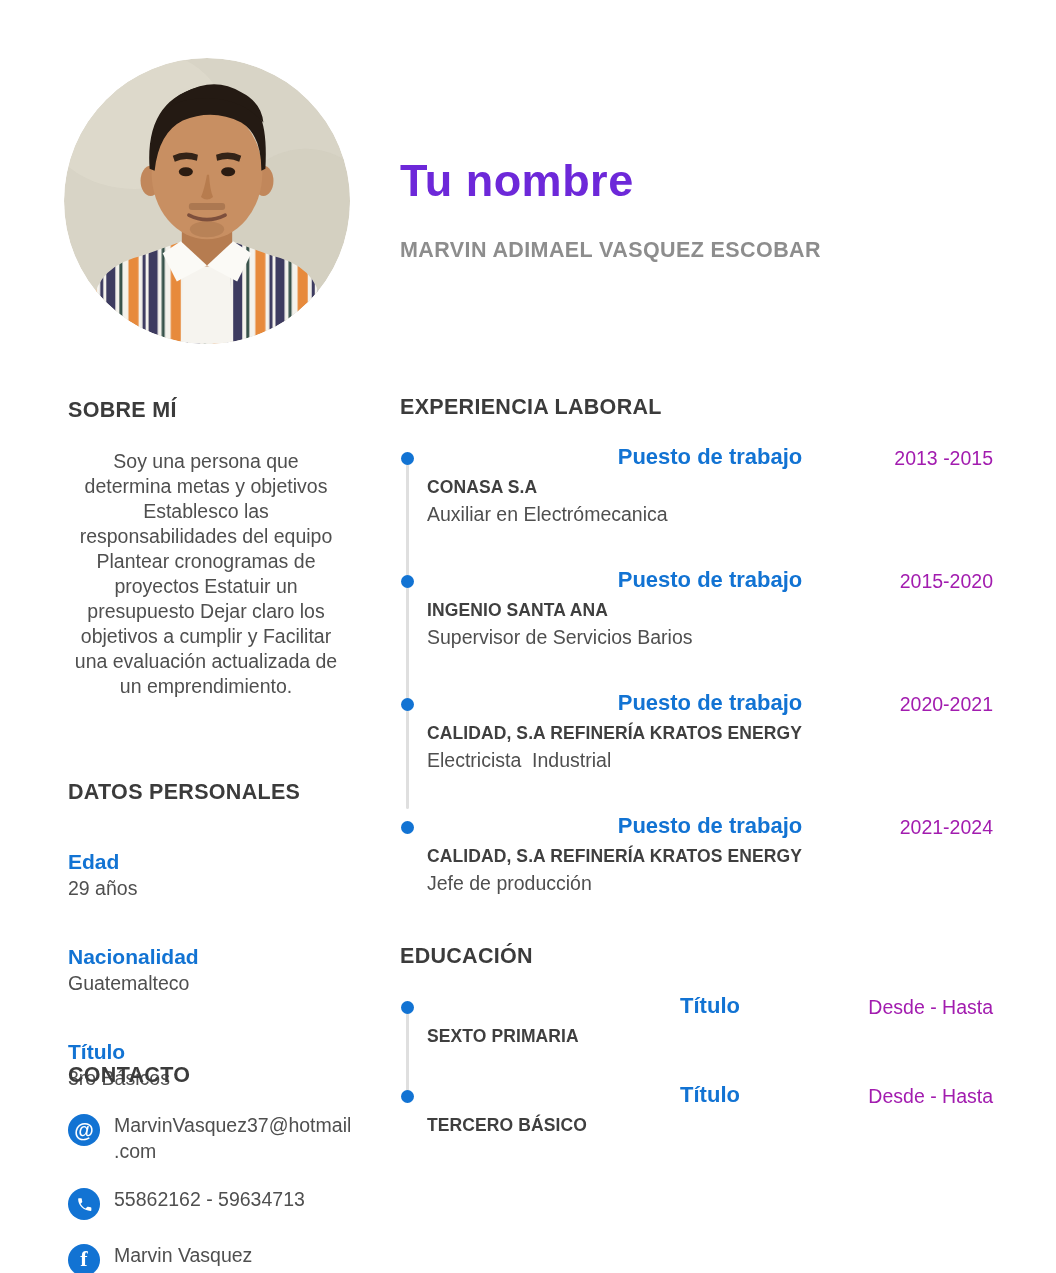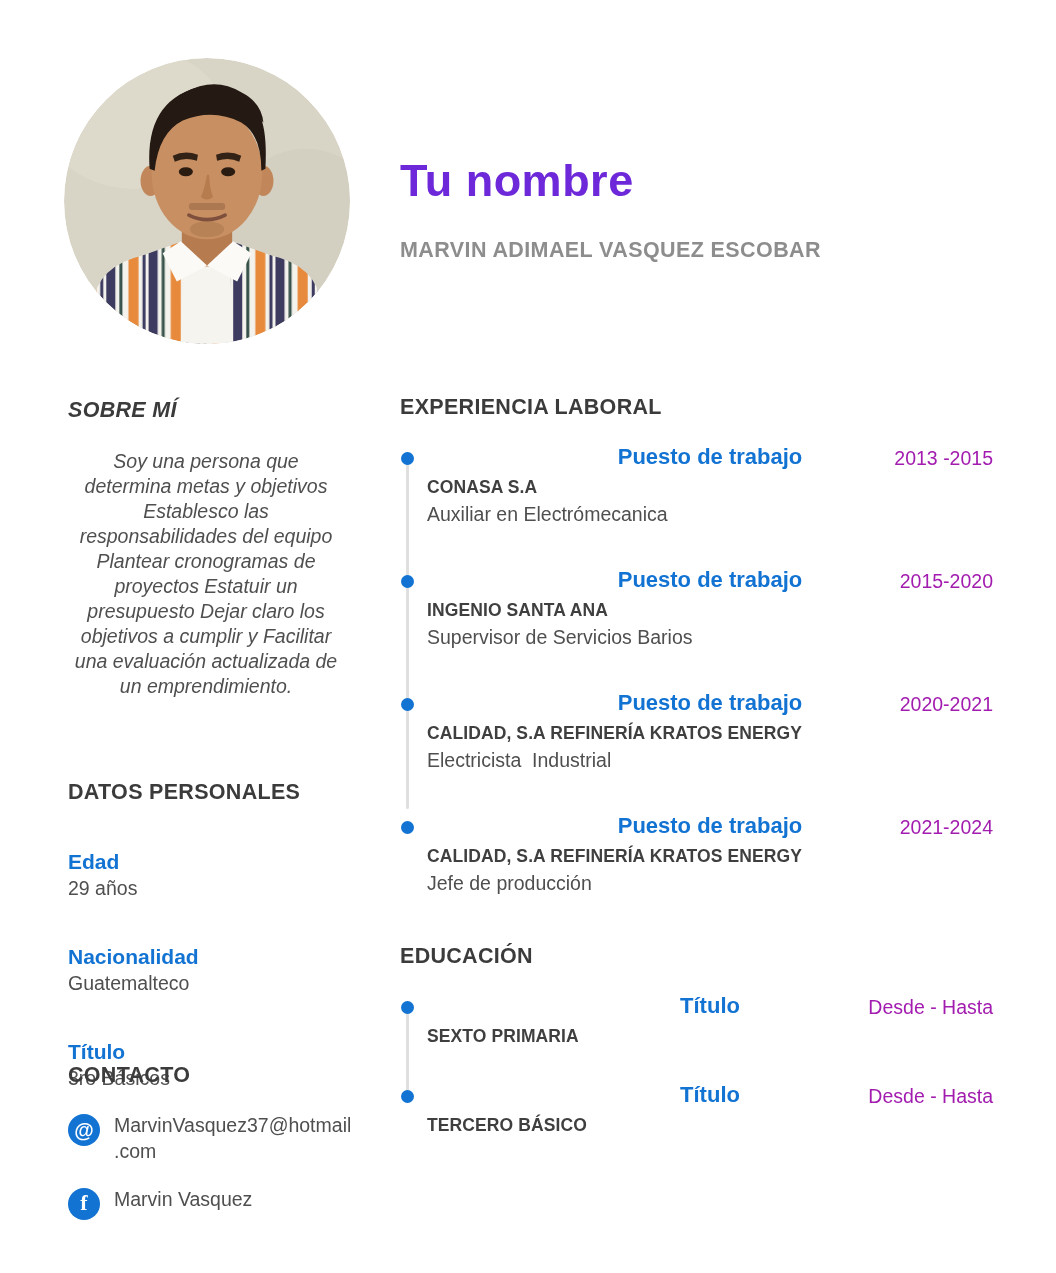--- a/index.html
+++ b/index.html
@@ -14,21 +14,21 @@
   .photo-wrap{position:absolute;left:64px;top:58px;width:286px;height:286px;border-radius:50%;overflow:hidden;}
   .photo-wrap svg{display:block;width:100%;height:100%;}
   .name{position:absolute;left:400px;top:155px;font-size:45px;font-weight:700;color:#6d28d9;letter-spacing:.5px;}
   .subtitle{position:absolute;left:400px;top:238px;font-size:21.5px;font-weight:700;color:#8d8d8d;letter-spacing:.4px;}
 
   
   .sec{position:absolute;}
   .sec-h{font-size:21.5px;font-weight:700;color:#3b3b3b;letter-spacing:.3px;}
 
   
-  .sec-about{left:68px;top:398px;width:276px;font-style:italic;}
+  .sec-about{left:68px;top:398px;width:276px;}
   .about-text{margin-top:26px;font-size:19.5px;line-height:25px;color:#4f4f4f;text-align:center;}
 
   .sec-personal{left:68px;top:780px;width:276px;}
   .p-item{margin-top:17px;}
   .p-label{font-size:21px;font-weight:700;color:#1273d3;margin-top:45px;}
   .p-value{font-size:19.5px;color:#4f4f4f;margin-top:3px;}
 
   .sec-contact{left:68px;top:1063px;width:290px;}
   .c-rows{margin-top:24px;}
   .c-row{display:flex;align-items:flex-start;gap:14px;margin-bottom:22px;}
@@ -137,20 +137,28 @@
     <div class="sec-h">CONTACTO</div>
     <div class="c-rows">
       <div class="c-row">
         <span class="c-icon">
             <span class="at">@</span>
           </span>
         <span class="c-text">MarvinVasquez37@hotmail.com</span>
       </div>
       <div class="c-row">
         <span class="c-icon">
+          <svg width="17" height="17" viewBox="0 0 24 24">
+              <path fill="#ffffff" d="M6.6 10.8c1.5 3 3.9 5.4 6.9 6.9l2.3-2.3c.3-.3.7-.4 1.1-.2 1.2.4 2.5.6 3.8.6.6 0 1 .4 1 1V20c0 .6-.4 1-1 1C10.6 21 3 13.4 3 4c0-.6.4-1 1-1h3.2c.6 0 1 .4 1 1 0 1.3.2 2.6.6 3.8.1.4 0 .8-.2 1.1l-2.3 2.3z"></path>
+            </svg>
+        </span>
+        <span class="c-text">55862162 - 59634713</span>
+      </div>
+      <div class="c-row">
+        <span class="c-icon">
             <span class="fb">f</span>
           </span>
         <span class="c-text">Marvin Vasquez</span>
       </div>
     </div>
   </div>
 
   <div class="sec sec-exp">
     <div class="sec-h">EXPERIENCIA LABORAL</div>
     <div class="entries">

